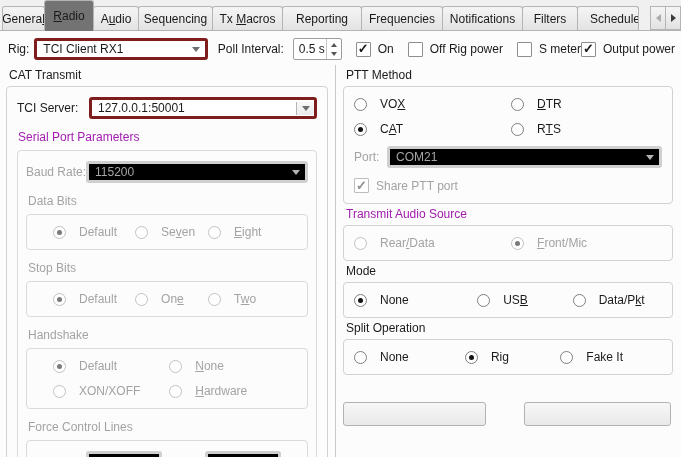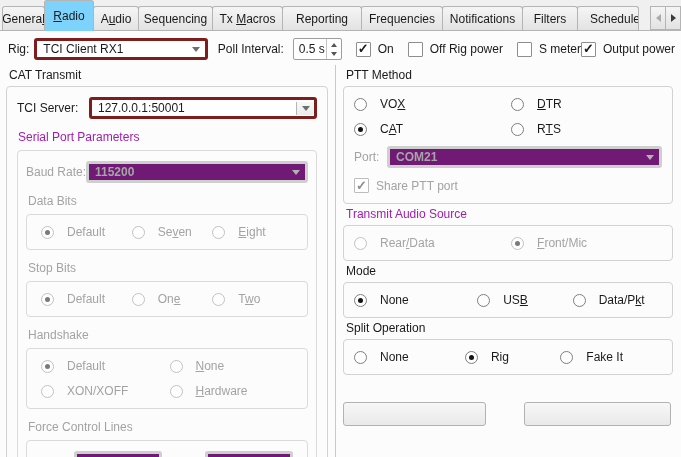--- a/index.html
+++ b/index.html
@@ -14,39 +14,39 @@
   
   .tabbar { position:relative; height:31px; background:#f0f0f0; display:flex; align-items:flex-end; padding-left:2px; }
   .tabbar::after { content:""; position:absolute; left:0; right:0; bottom:0; height:1px; background:#b4b4b4; z-index:2; }
   .tab {
     height:25px; margin-right:-1px; z-index:1;
     border:1px solid #b4b4b4; border-bottom:none; border-radius:3px 3px 0 0;
     background:linear-gradient(#f5f5f5,#e2e2e2);
     display:flex; align-items:center; justify-content:center;
     white-space:nowrap; overflow:hidden; cursor:default;
   }
-  .tab.active { height:31px; background:#7dd3fc; z-index:3; }
+  .tab.active { height:31px; background:#737373; z-index:3; }
   .t0{width:43px}.t1{width:50px}.t2{width:46px}.t3{width:75px}.t4{width:71px}
   .t5{width:80px}.t6{width:82px}.t7{width:81px}.t8{width:56px}.t9{width:62px; justify-content:flex-start; padding-left:12px;}
   .tab-scroll { position:absolute; right:0; bottom:1px; display:flex; z-index:4; }
   .tsbtn { width:16px; height:24px; border:1px solid #b4b4b4; margin-left:-1px;
     background:linear-gradient(#f5f5f5,#e2e2e2); display:flex; align-items:center; justify-content:center; }
   .tri-left { width:0; height:0; border:4px solid transparent; border-right:5px solid #ababab; margin-left:-4px; }
   .tri-right { width:0; height:0; border:4px solid transparent; border-left:5px solid #3c3c3c; margin-right:-4px; }
 
   
   .lbl { white-space:nowrap; }
   .dim { color:#a21caf; }
   .combo { display:flex; align-items:center; height:22px; background:#fff;
     border:3px solid #7f1d1d; border-radius:3px; min-width:0; }
   .combo .ctext { flex:1; display:flex; align-items:center; padding-left:6px; white-space:nowrap; overflow:hidden; }
   .combo .carrow { width:18px; display:flex; align-items:center; justify-content:center; }
   .combo .carrow i { width:0; height:0; border:4px solid transparent; border-top:5px solid #6e6e6e; margin-top:4px; }
   .combo.editable .carrow { border-left:1px solid #b5b5b5; background:linear-gradient(#f8f8f8,#ececec); border-radius:0 2px 2px 0; }
-  .combo.disabled { background:#701a75; border-color:#cfcfcf; color:#a6a6a6;font-weight:bold; }
+  .combo.disabled { background:#000000; border-color:#cfcfcf; color:#a6a6a6; }
   .combo.disabled .carrow i { border-top-color:#b3b3b3; }
   .combo.disabled .carrow { background:none; border-left:none; }
 
   .spin { display:flex; height:22px; width:53px; background:#fff; border:1px solid #9e9e9e; border-radius:2px; }
   .spin .val { flex:1; display:flex; align-items:center; padding-left:5px; white-space:nowrap; }
   .sbtns { width:15px; border-left:1px solid #c4c4c4; display:flex; flex-direction:column; }
   .sbtns i { flex:1; display:flex; align-items:center; justify-content:center; }
   .sbtns .sup::after { content:""; width:0; height:0; border:3px solid transparent; border-bottom:4px solid #555; margin-bottom:2px; }
   .sbtns .sdn::after { content:""; width:0; height:0; border:3px solid transparent; border-top:4px solid #555; margin-top:2px; }
 
@@ -79,21 +79,21 @@
   .frow { display:flex; align-items:center; }
   .tci-row .lbl { width:72px; }
   .tci-row .combo { flex:1; }
 
   .sec-title { margin:11px 1px 6px 1px; }
   .serial-frame { border:1px solid #dadada; border-radius:4px; padding:8px 8px 10px 8px; color:#a3a3a3; }
   .serial-frame .baud-row { margin:2px 0 0 0; }
   .baud-row .lbl { width:60px; }
   .baud-row .combo { flex:1; }
   .sub-title { margin:11px 0 6px 2px; }
-  .sub-box { border:1px solid #dadada; border-radius:4px; padding:10px 14px; }
+  .sub-box { border:1px solid #dadada; border-radius:4px; padding:10px 26px; }
   .grid3a { display:grid; grid-template-columns:36% 32% 32%; align-items:center; }
   .grid2  { display:grid; grid-template-columns:51% 49%; row-gap:11px; align-items:center; }
   .grid2-tas { display:grid; grid-template-columns:51% 49%; align-items:center; }
   .grid3-mode  { display:grid; grid-template-columns:40% 31% 29%; align-items:center; }
   .grid3-split { display:grid; grid-template-columns:36% 31% 33%; align-items:center; }
   .force-box { display:flex; align-items:center; }
   .force-box .lbl { margin-right:5px; }
   .force-box .combo { width:94px; }
   .force-box .rts-lbl { margin-left:10px; }
 

